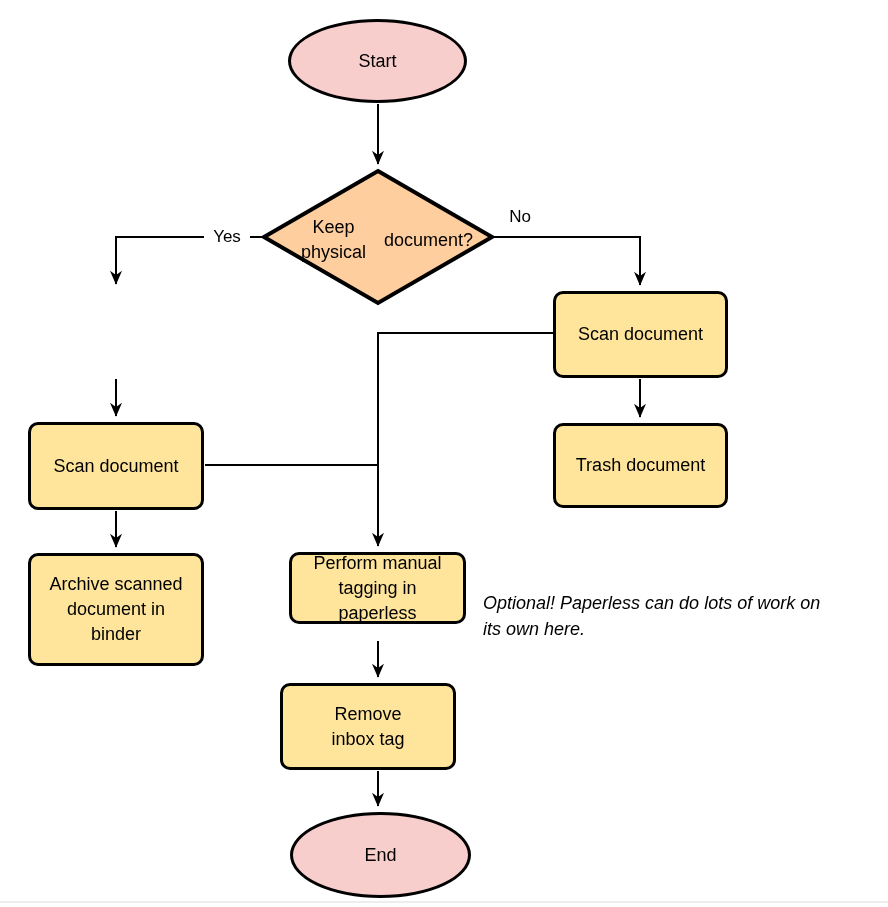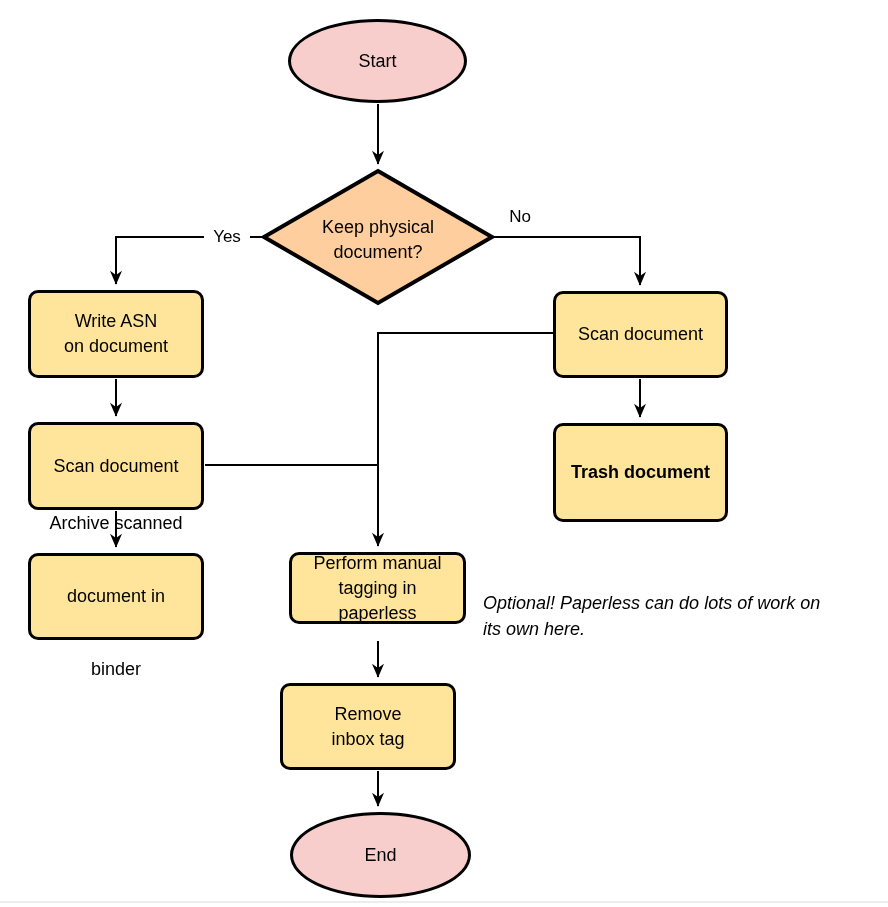--- a/index.html
+++ b/index.html
@@ -59,21 +59,21 @@
     border-radius:10px;
   }
   .terminator{
     background:var(--terminator-fill);
     border:3.5px solid var(--stroke);
     border-radius:50%;
   }
   .diamond-label{
     position:absolute;
     display:flex;
-    flex-direction:column;
+    flex-direction:row;
     align-items:center;
     justify-content:center;
     text-align:center;
     font-size:18px;
     line-height:25px;
   }
   .edge-label{
     position:absolute;
     display:flex;
     align-items:center;
@@ -127,37 +127,33 @@
   </div>
 
   <div class="diamond-label" style="left:283px;top:202px;width:190px;height:76px;">
     <div>Keep physical</div>
     <div>document?</div>
   </div>
 
   <div class="edge-label" style="left:204px;top:225px;width:46px;height:24px;">Yes</div>
   <div class="edge-label" style="left:497px;top:205px;width:46px;height:24px;">No</div>
 
-  <div class="node process" style="left:28px;top:290px;width:176px;height:88px;">
-    <div>Write ASN</div>
-    <div>on document</div>
-  </div>
   <div class="node process" style="left:28px;top:422px;width:176px;height:88px;">
     <div>Scan document</div>
   </div>
-  <div class="node process" style="left:28px;top:553px;width:176px;height:87px;gap:48px;">
+  <div class="node process" style="left:28px;top:553px;width:176px;height:113px;">
     <div>Archive scanned</div>
     <div>document in</div>
     <div>binder</div>
   </div>
 
   <div class="node process" style="left:553px;top:291px;width:175px;height:87px;">
     <div>Scan document</div>
   </div>
-  <div class="node process" style="left:553px;top:423px;width:175px;height:99px;font-weight:bold;">
+  <div class="node process" style="left:553px;top:423px;width:175px;height:85px;">
     <div>Trash document</div>
   </div>
 
   <div class="node process" style="left:289px;top:552px;width:177px;height:72px;">
     <div>Perform manual</div>
     <div>tagging in</div>
     <div>paperless</div>
   </div>
   <div class="node process" style="left:280px;top:683px;width:176px;height:87px;">
     <div>Remove</div>

